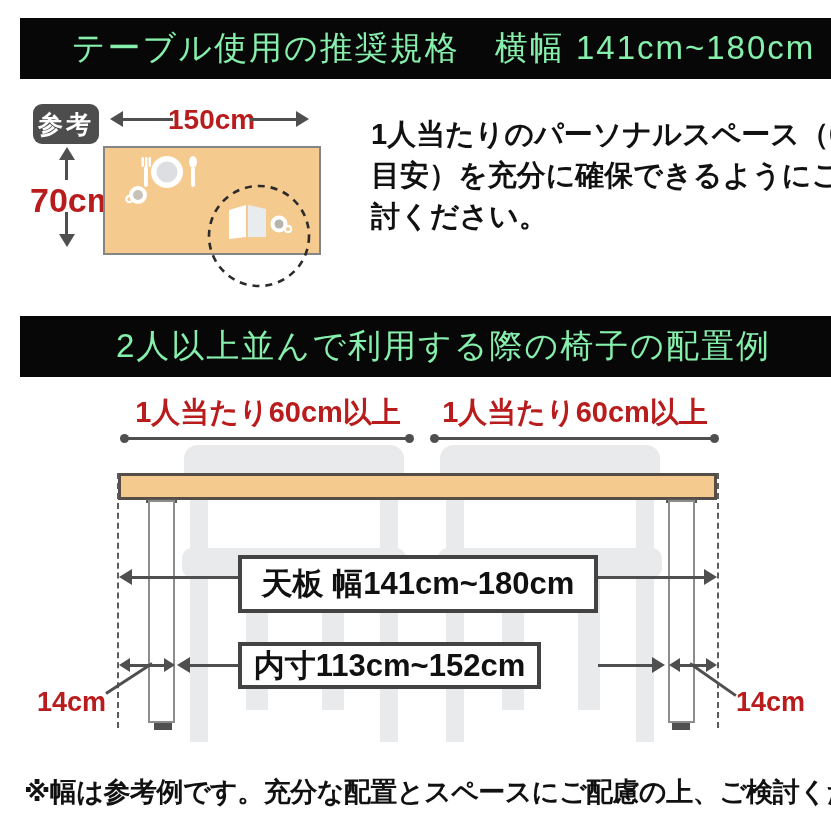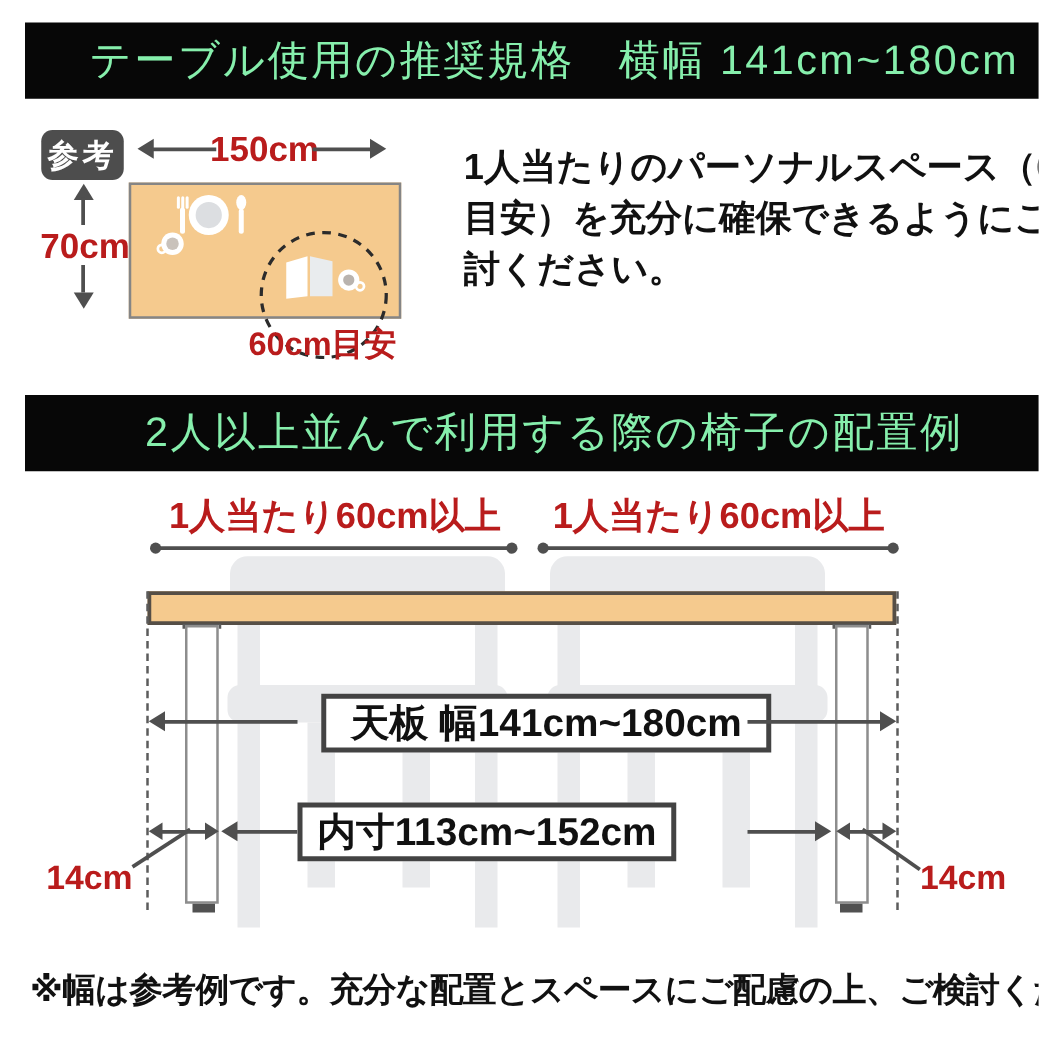--- a/index.html
+++ b/index.html
@@ -53,21 +53,21 @@
   </div>
 
   <div class="abs ah-left" style="left:110px;top:111px;"></div>
   <div class="abs shaft-h" style="left:121px;top:118px;width:52px;"></div>
   <div class="abs lbl" style="left:168px;top:104px;width:86px;text-align:center;font-size:28px;">150cm</div>
   <div class="abs shaft-h" style="left:250px;top:118px;width:48px;"></div>
   <div class="abs ah-right" style="left:296px;top:111px;"></div>
 
   <div class="abs ah-up" style="left:59px;top:147px;"></div>
   <div class="abs shaft-v" style="left:65px;top:158px;height:22px;"></div>
-  <div class="abs lbl" style="left:30px;top:181px;width:76px;text-align:center;font-size:28px;">70cm</div>
+  <div class="abs lbl" style="left:30px;top:181px;width:76px;text-align:center;font-size:34px;">70cm</div>
   <div class="abs shaft-v" style="left:65px;top:212px;height:22px;"></div>
   <div class="abs ah-down" style="left:59px;top:234px;"></div>
 
   <div class="abs smalltable" style="left:103px;top:146px;width:218px;height:109px;"></div>
   <svg class="abs" style="left:103px;top:146px;overflow:visible;" width="218" height="150" viewBox="0 0 218 150">
 
     <g fill="#ffffff">
       <rect x="41" y="20" width="4" height="21" rx="2"></rect>
       <rect x="38.5" y="11" width="2.4" height="10" rx="1.2"></rect>
       <rect x="42" y="11" width="2.4" height="10" rx="1.2"></rect>
@@ -96,21 +96,20 @@
       <path d="M126 64 L143 59 L143 91 L126 93 Z" fill="#ffffff"></path>
       <path d="M145 59 L163 63 L163 91 L145 91 Z" fill="#e9ecee"></path>
     </g>
 
     <g>
       <circle cx="176" cy="78" r="8.5" fill="#ffffff"></circle>
       <circle cx="176" cy="78" r="4.5" fill="#b9b3ae"></circle>
       <circle cx="185" cy="83" r="3.2" fill="none" stroke="#ffffff" stroke-width="2.2"></circle>
     </g>
   </svg>
-  <div class="abs lbl" style="left:158px;top:258px;width:200px;text-align:center;font-size:26px;">60cm目安</div>
 
   <div class="abs desc" style="left:371px;top:114px;">
     <div>1人当たりのパーソナルスペース（60cm</div>
     <div>目安）を充分に確保できるようにご検</div>
     <div>討ください。</div>
   </div>
 
   <div class="abs banner" style="left:20px;top:316px;width:791px;height:61px;">
     <span>2人以上並んで利用する際の椅子の配置例</span>
   </div>
@@ -145,21 +144,21 @@
   <div class="abs tableleg" style="left:148px;top:500px;width:27px;height:223px;"></div>
   <div class="abs tableleg" style="left:668px;top:500px;width:27px;height:223px;"></div>
   <div class="abs foot" style="left:154px;top:723px;width:18px;height:7px;"></div>
   <div class="abs foot" style="left:672px;top:723px;width:18px;height:7px;"></div>
 
   <div class="abs dashline" style="left:117px;top:473px;height:255px;"></div>
   <div class="abs dashline" style="left:717px;top:473px;height:255px;"></div>
 
   <div class="abs ah-left" style="left:119px;top:569px;"></div>
   <div class="abs shaft-h" style="left:130px;top:576px;width:108px;"></div>
-  <div class="abs dimbox" style="left:238px;top:555px;width:360px;height:47px;margin-left:19px;">
+  <div class="abs dimbox" style="left:238px;top:555px;width:360px;height:58px;">
     <span>天板 幅141cm~180cm</span>
   </div>
   <div class="abs shaft-h" style="left:598px;top:576px;width:108px;"></div>
   <div class="abs ah-right" style="left:704px;top:569px;"></div>
 
   <div class="abs ah-left" style="left:177px;top:657px;"></div>
   <div class="abs shaft-h" style="left:188px;top:664px;width:50px;"></div>
   <div class="abs dimbox" style="left:238px;top:642px;width:303px;height:47px;align-items:center;">
     <span>内寸113cm~152cm</span>
   </div>

